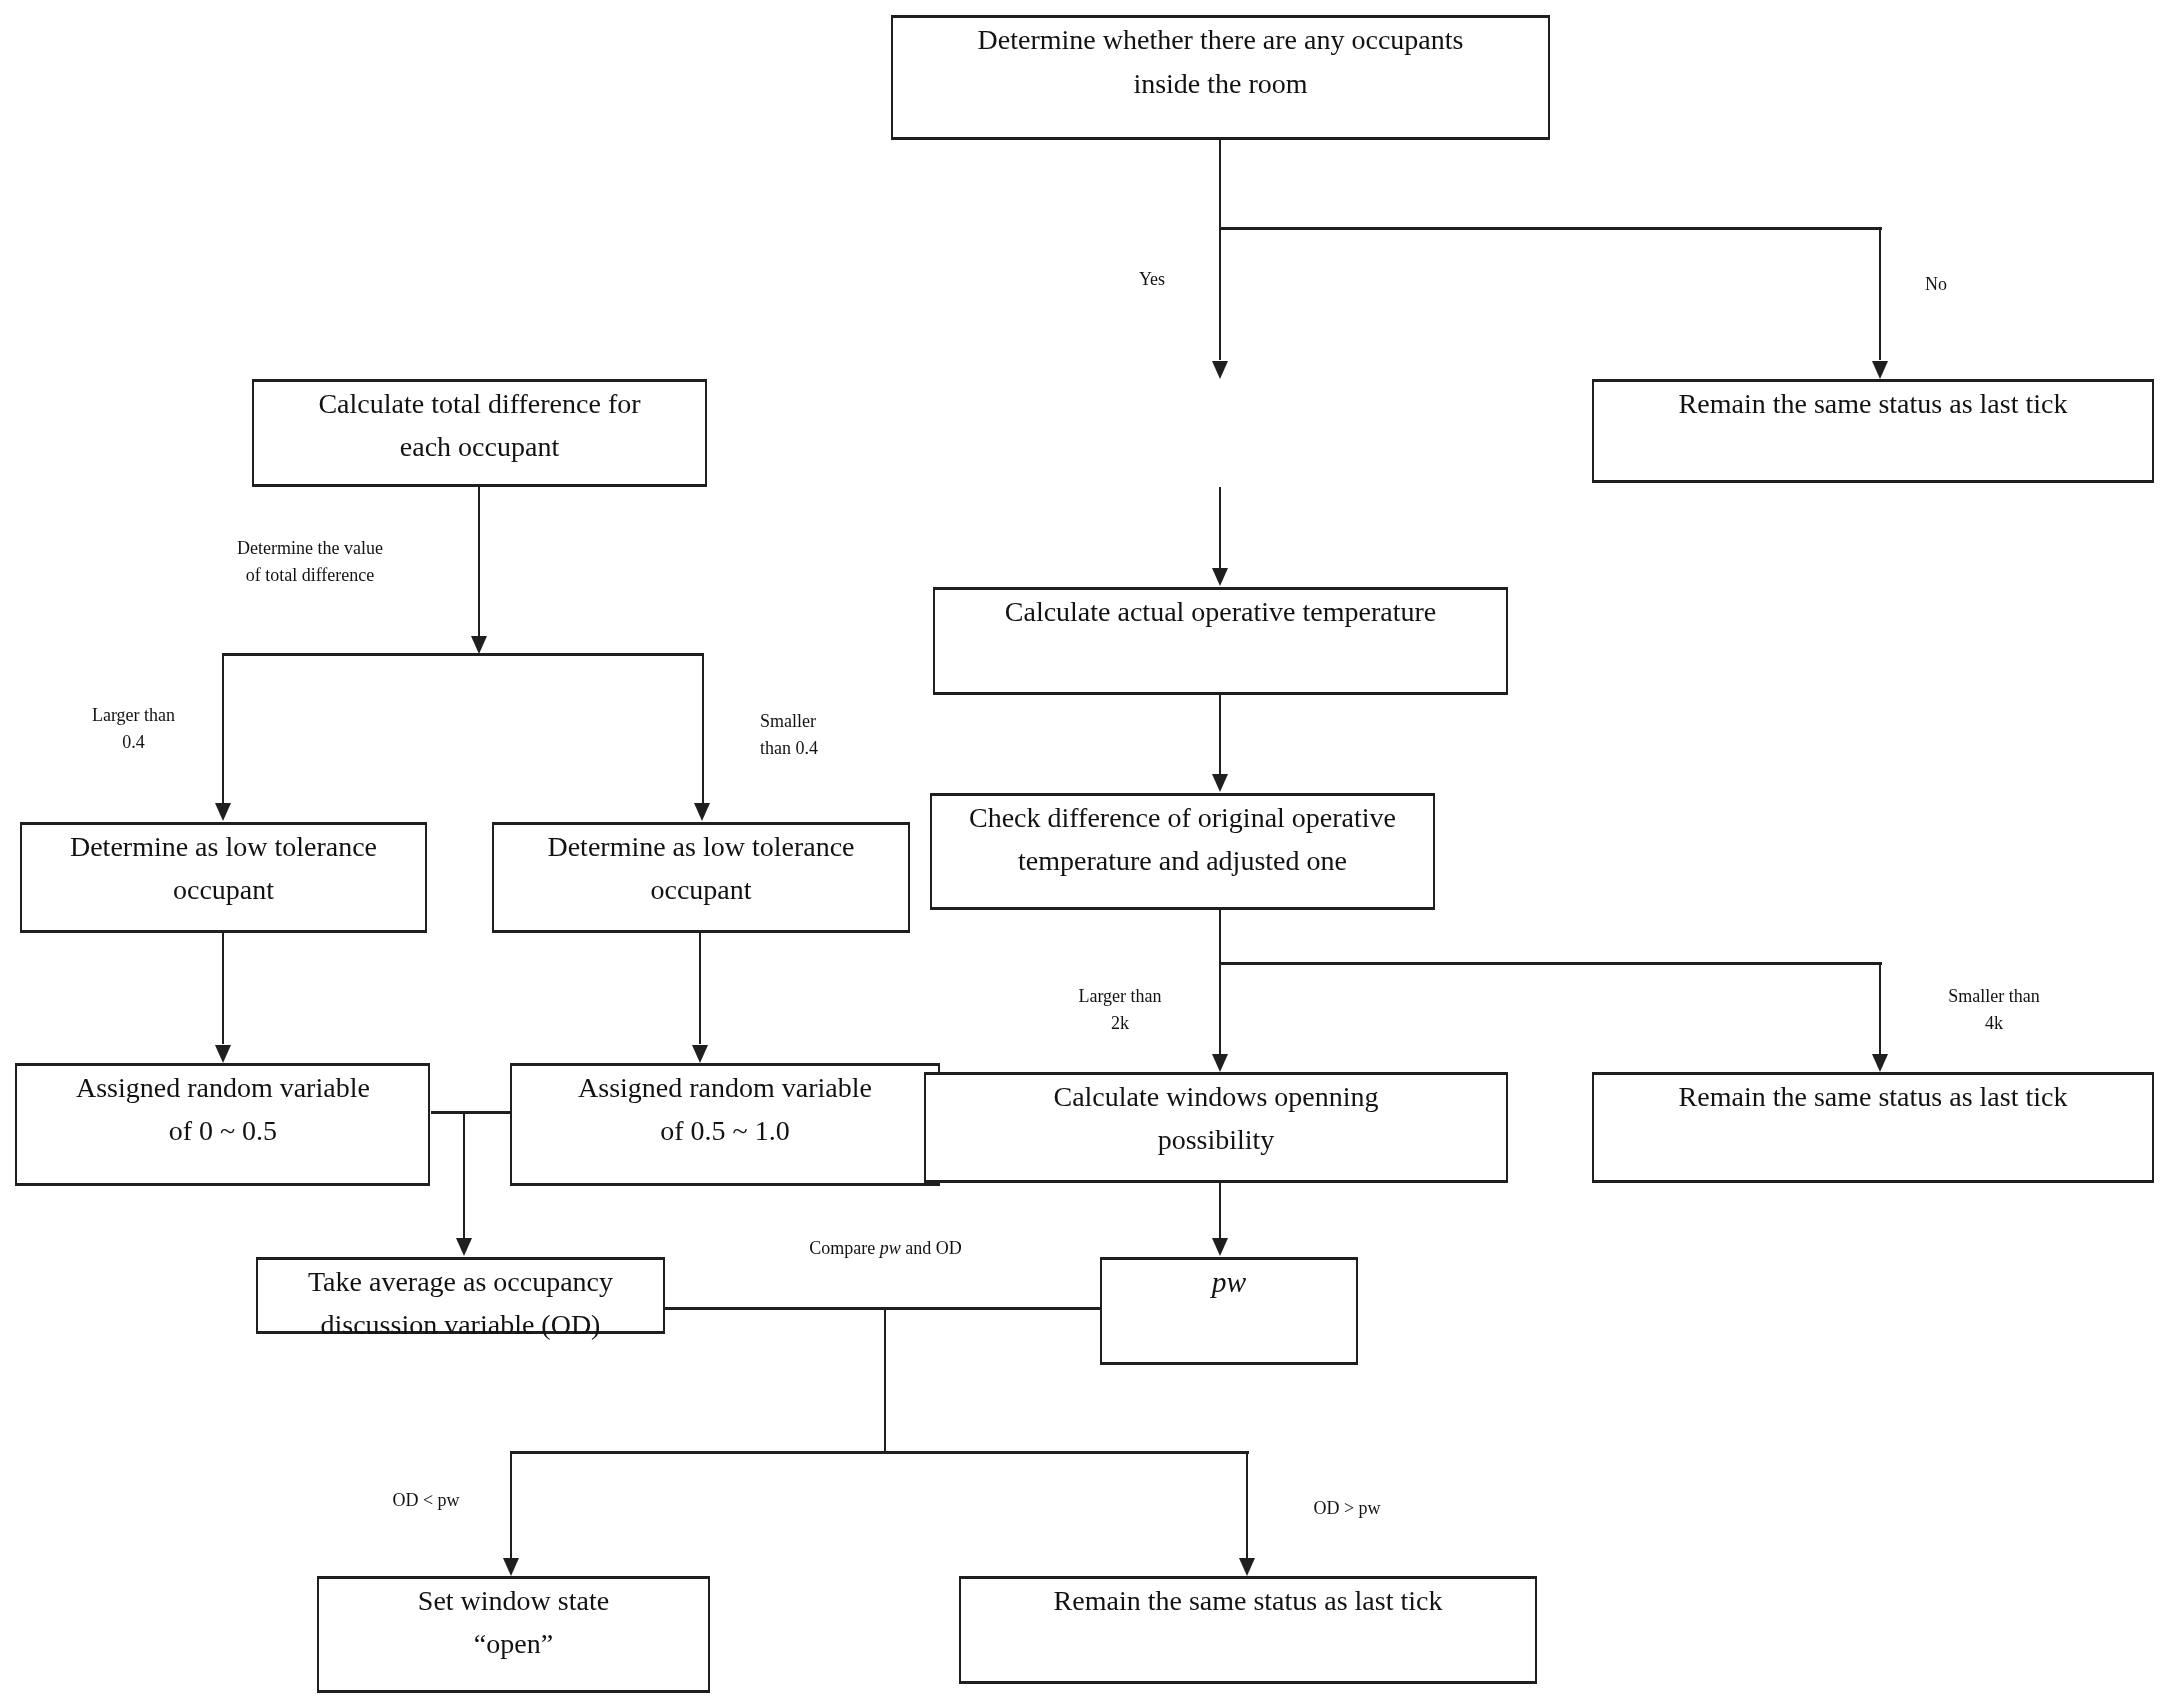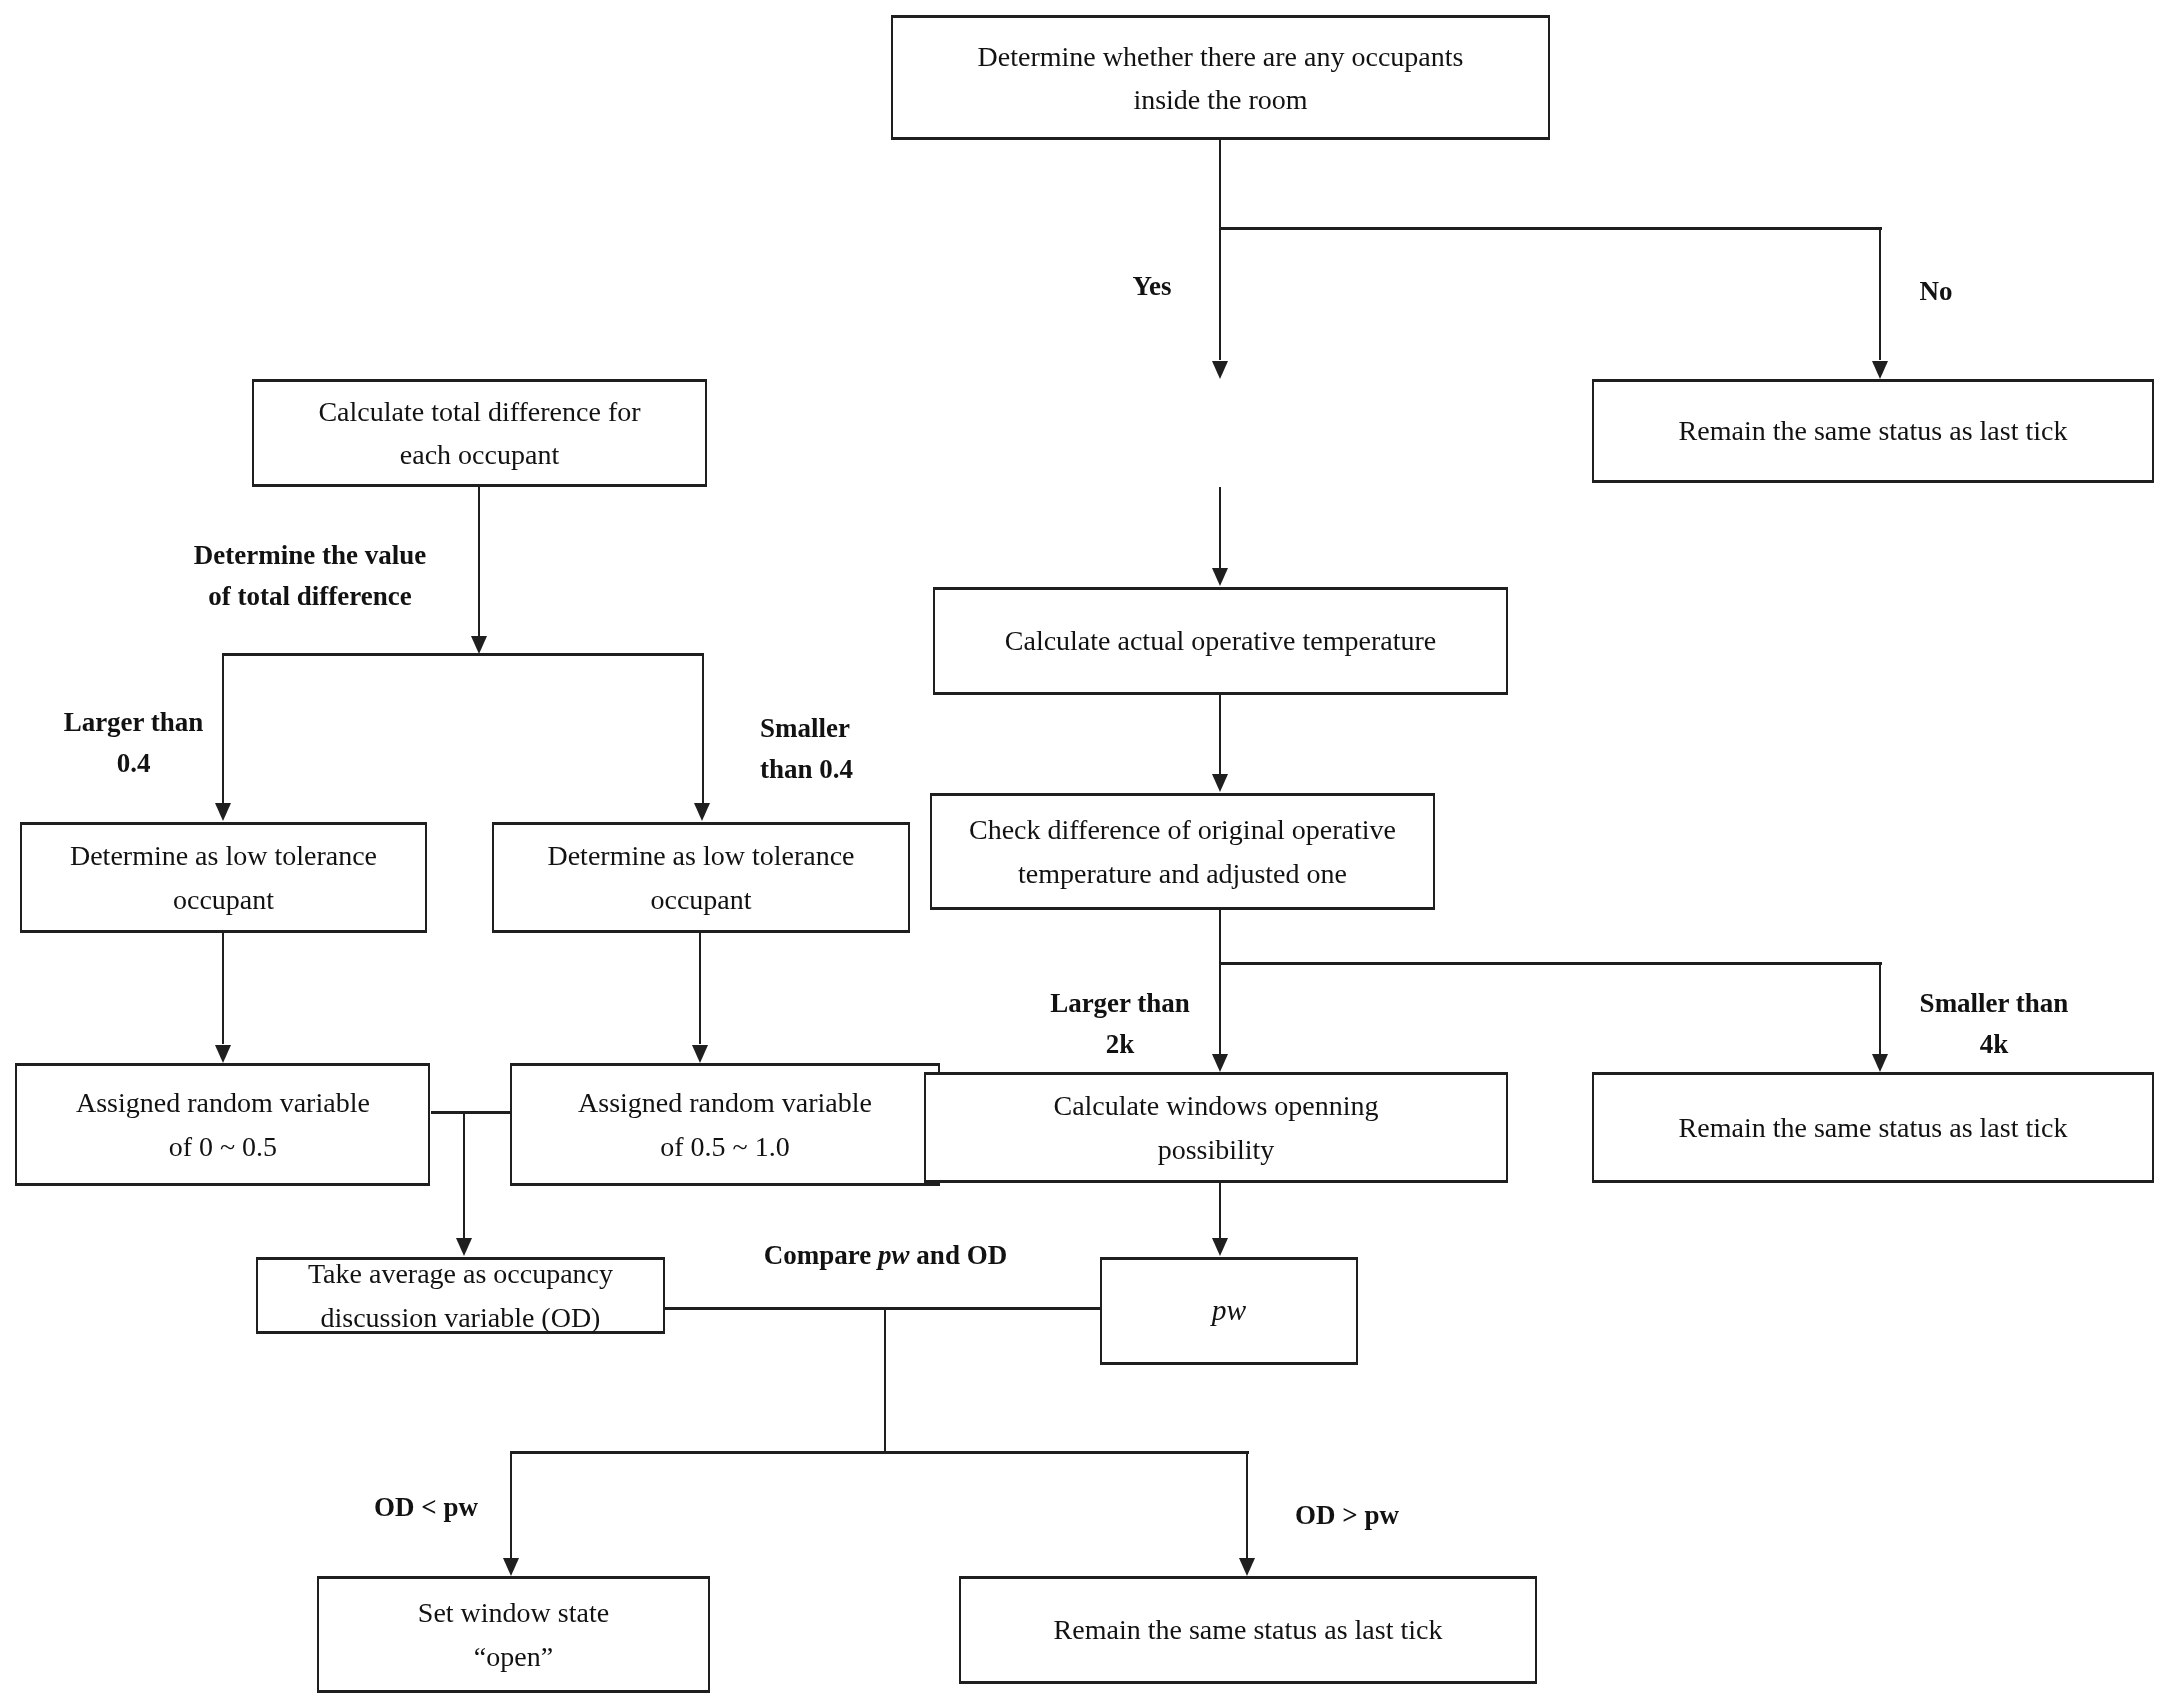--- a/index.html
+++ b/index.html
@@ -15,34 +15,33 @@
     font-family:"Liberation Serif","DejaVu Serif",serif;
     color:var(--text);
     overflow:hidden;
   }
   .box{
     position:absolute;
     border:2.5px solid var(--line);
     border-top-width:3.7px;
     border-bottom-width:3.7px;
     background:var(--bg);
-    display:flex;align-items:center;justify-content:center;
+    display:flex;justify-content:center;
     text-align:center;
     box-sizing:border-box;
     font-size:28px;
     line-height:1.55;
   }
   .box span{white-space:pre-line;}
   .elabel{
     position:absolute;
-    font-size:27px;
+    font-size:18px;
     line-height:1.5;
     text-align:center;
     white-space:pre-line;
-    font-weight:bold;
   }
   .elabel.left{text-align:left;margin-left:27px;}
   .it{font-style:italic;}
   .pwbox{font-size:29.5px;}
   .hline,.vline{position:absolute;background:var(--line);}
   .arrow{
     position:absolute;width:0;height:0;
     border-left:8.6px solid transparent;
     border-right:8.6px solid transparent;
     border-top:18.4px solid var(--line);

